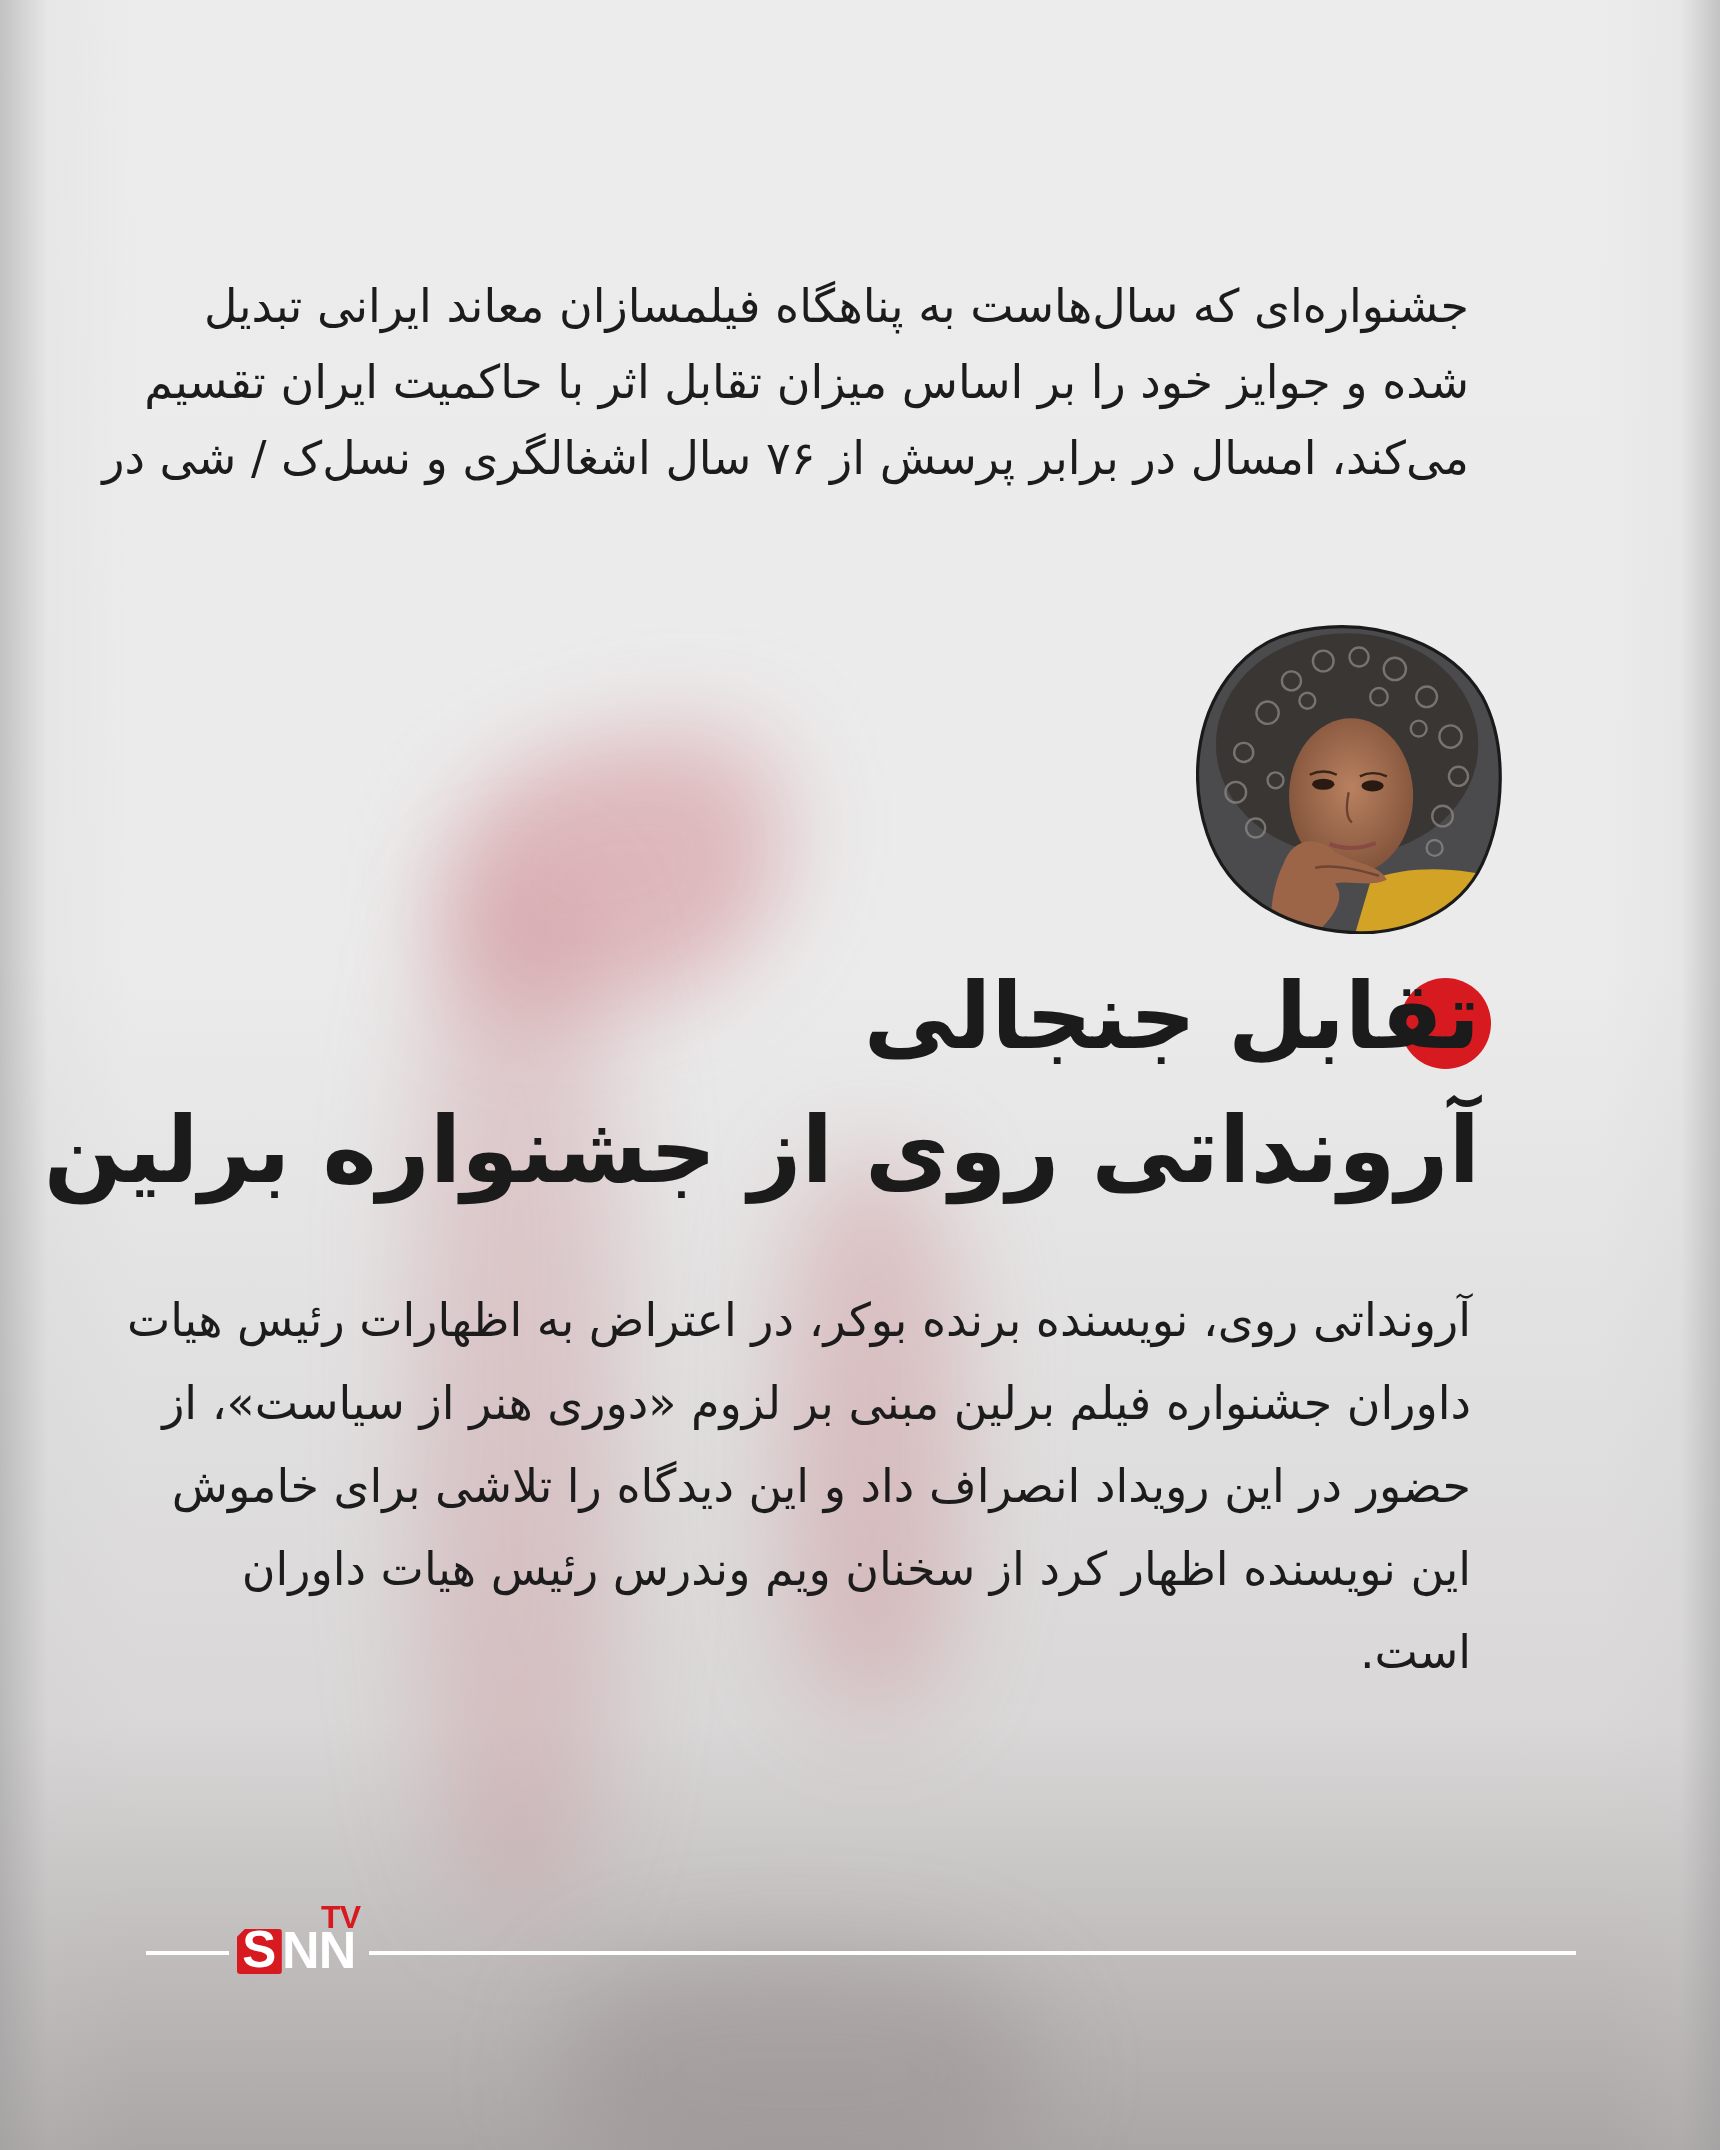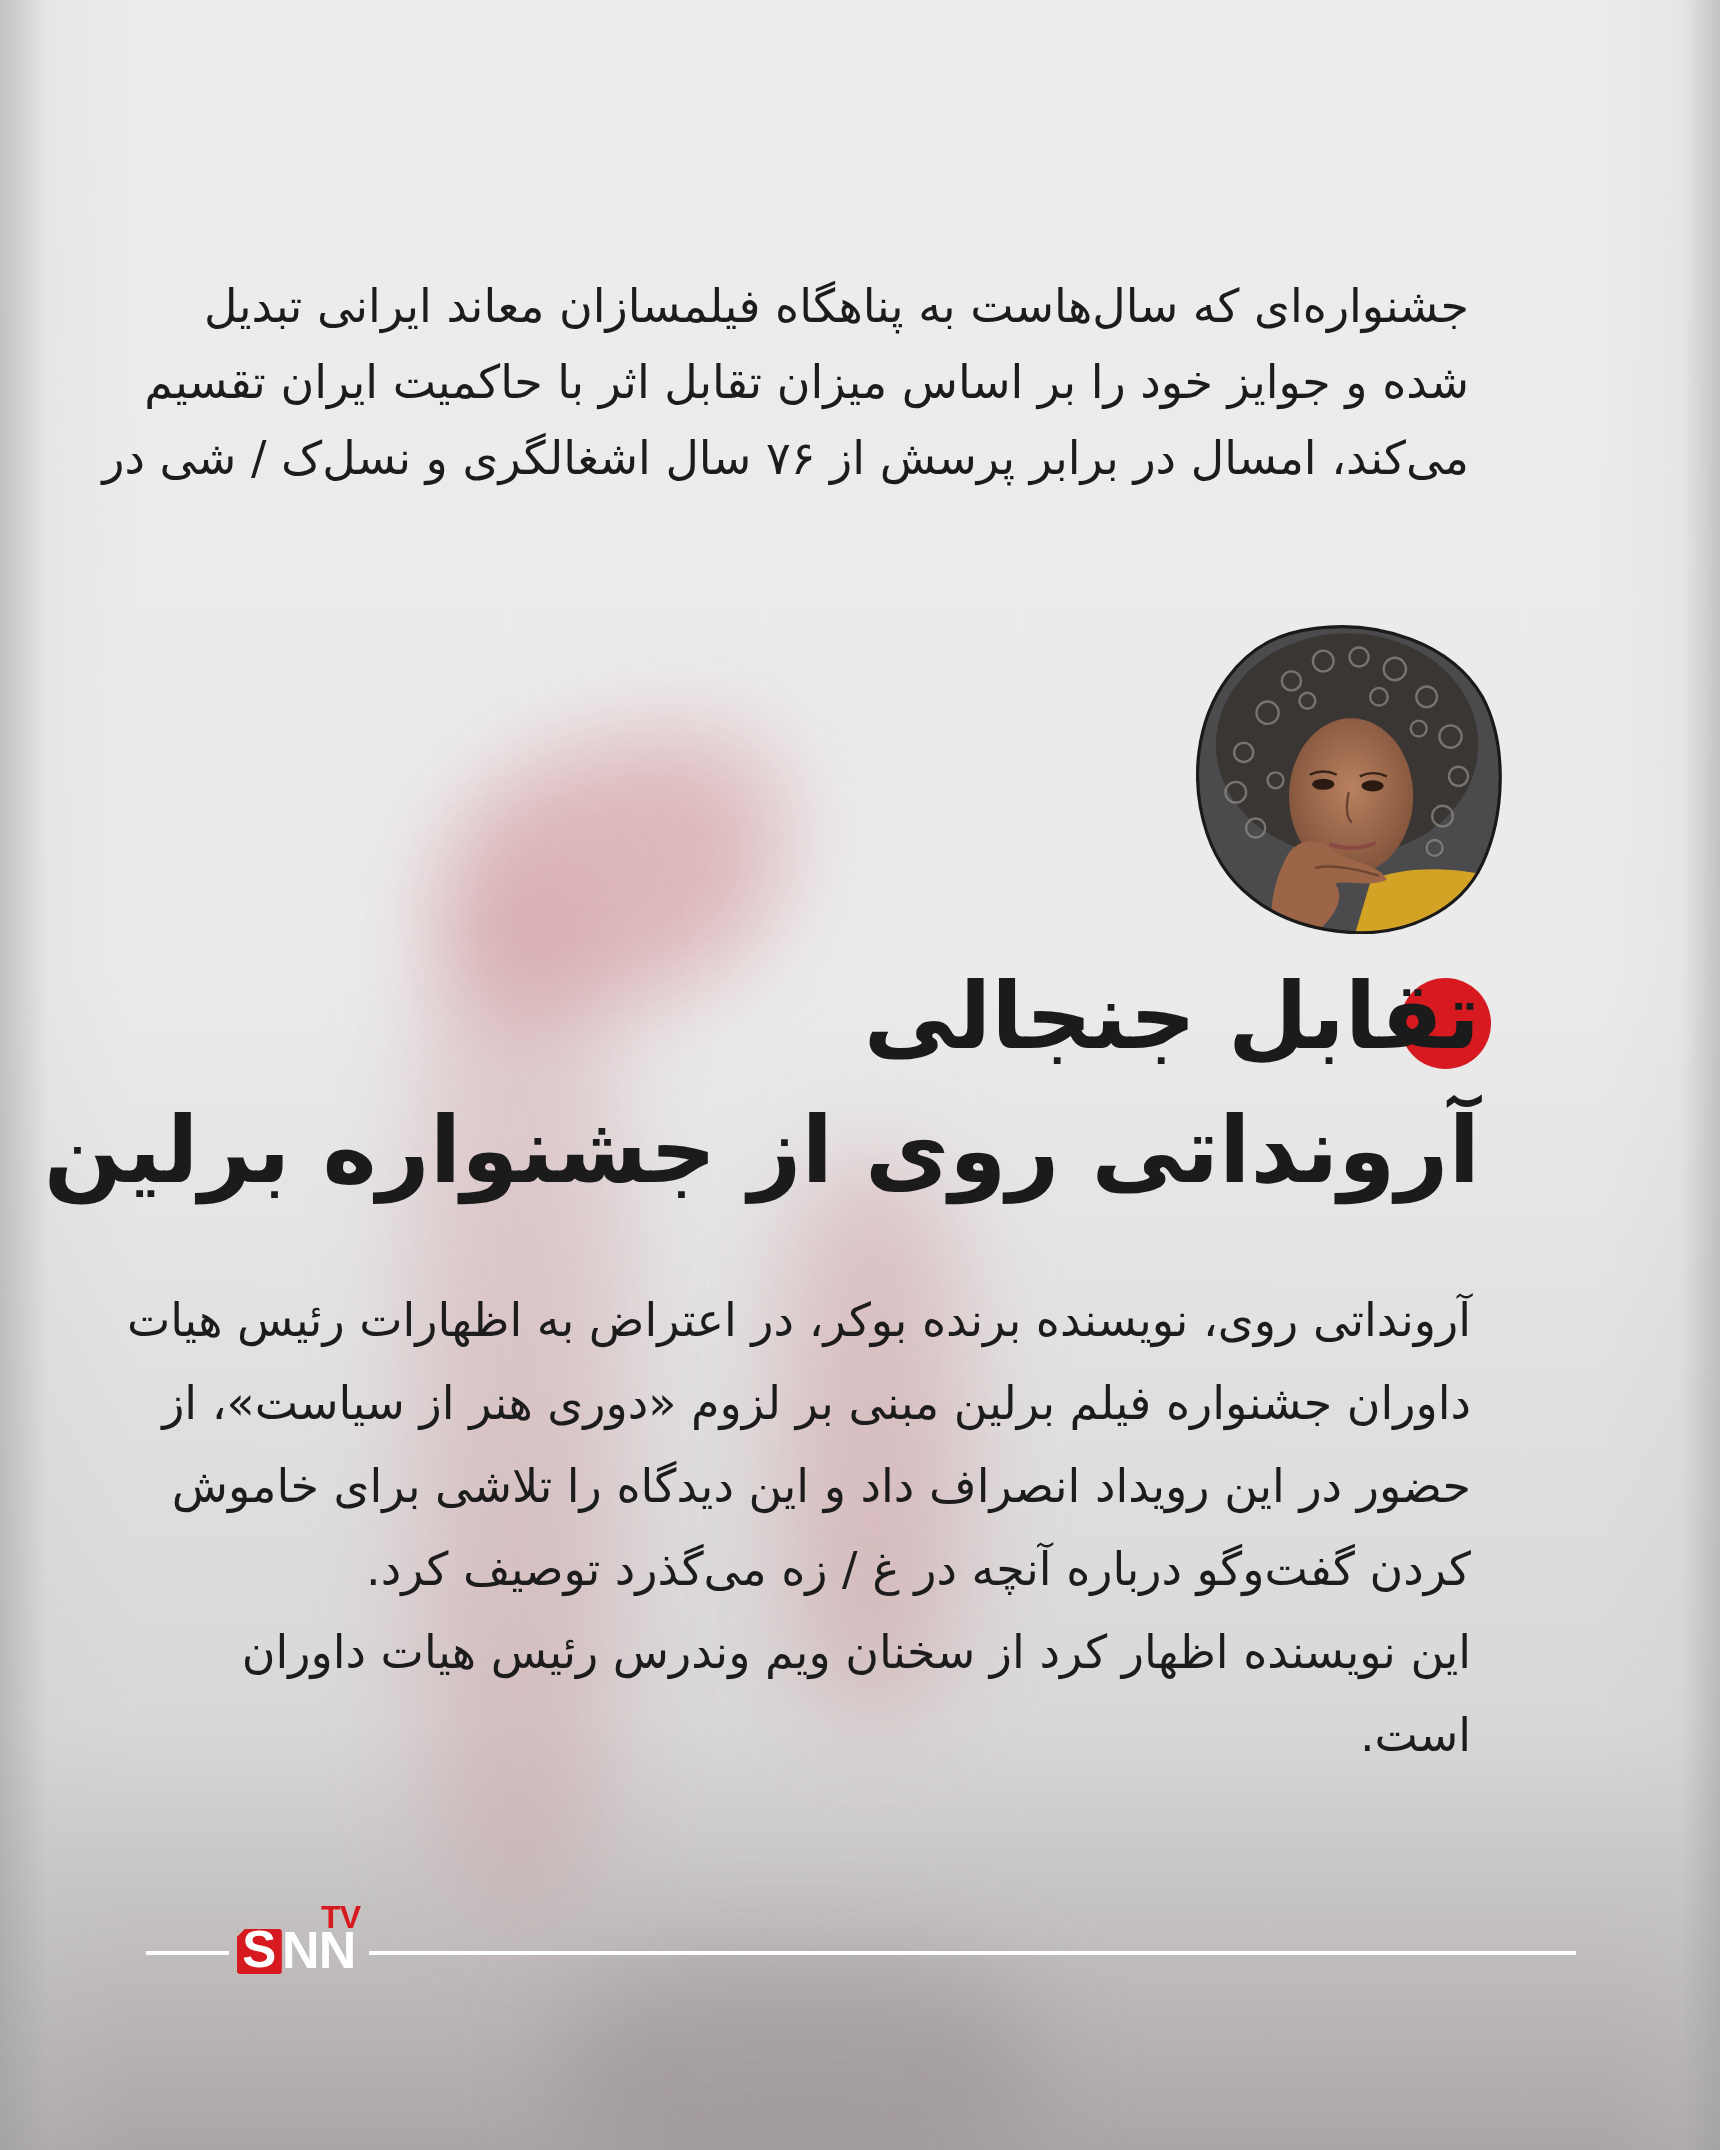--- a/index.html
+++ b/index.html
@@ -120,21 +120,20 @@
 <div class="red-dot"></div>
 <div class="headline rtl">
   <span class="hl">تقابل جنجالی</span>
   <span class="hl">آرونداتی روی از جشنواره برلین</span>
 </div>
 
 <div id="body" class="para rtl">
   <span class="ln">آرونداتی روی، نویسنده برنده بوکر، در اعتراض به اظهارات رئیس هیات</span>
   <span class="ln">داوران جشنواره فیلم برلین مبنی بر لزوم «دوری هنر از سیاست»، از</span>
   <span class="ln">حضور در این رویداد انصراف داد و این دیدگاه را تلاشی برای خاموش</span>
-  <span class="ln last">کردن گفت‌وگو درباره آنچه در غ / زه می‌گذرد توصیف کرد.</span>
   <span class="ln">این نویسنده اظهار کرد از سخنان ویم وندرس رئیس هیات داوران</span>
   <span class="ln last">است.</span>
 </div>
 
 <div class="footer-line" style="left:146px; width:83px;"></div>
 <div class="footer-line" style="left:369px; width:1207px;"></div>
 <div class="logo">
   <div class="s-box"></div>
   <div class="s-letter">S</div>
   <div class="nn">NN</div>

